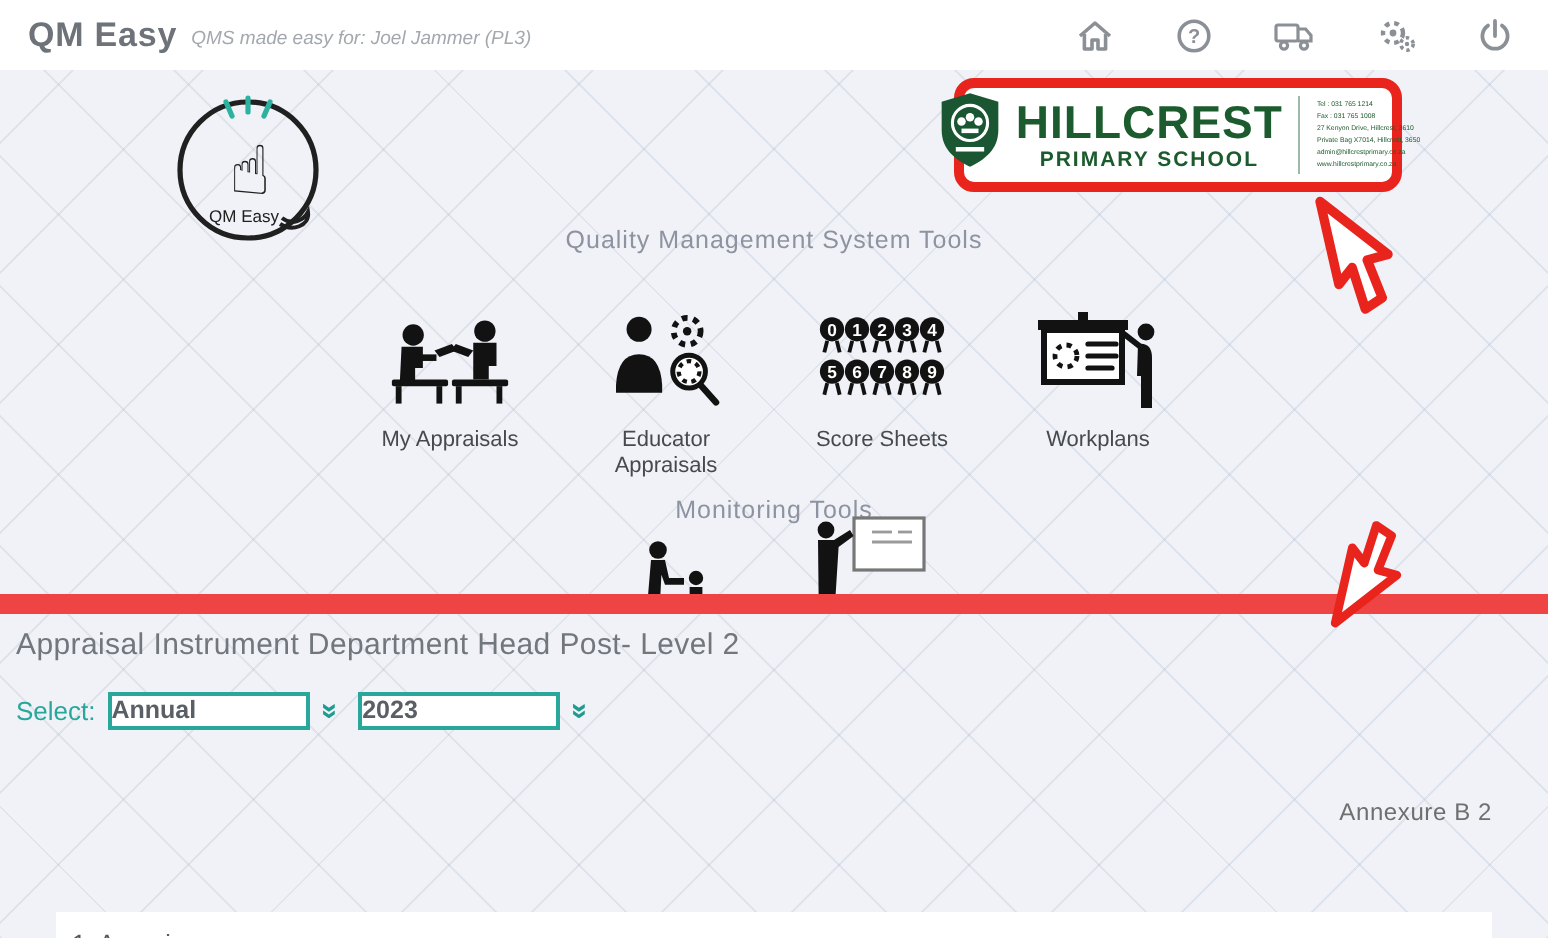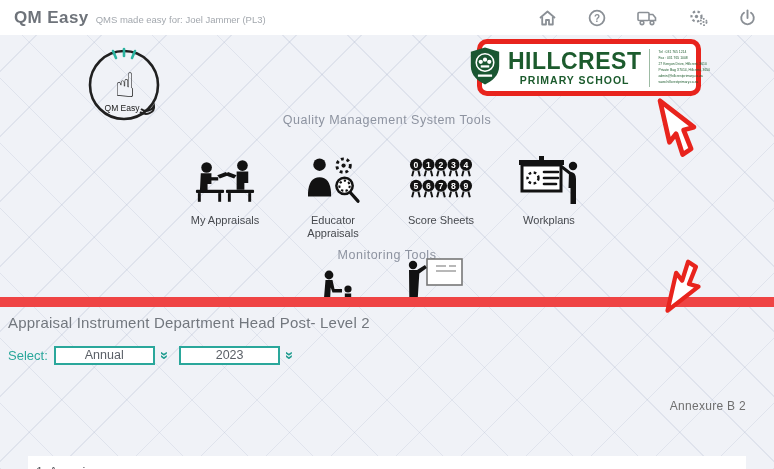--- a/index.html
+++ b/index.html
@@ -14,21 +14,21 @@
     background-image:
       repeating-linear-gradient(45deg,  rgba(165,175,200,.22) 0 1px, transparent 1px 46px),
       repeating-linear-gradient(-45deg, rgba(165,175,200,.22) 0 1px, transparent 1px 46px);
   }
   
   .header {
     position:absolute; top:0; left:0; width:774px; height:35px; background:#ffffff;
     display:flex; align-items:center; padding:0 14px; z-index:5;
   }
   .app-title { font-size:17px; font-weight:700; color:#6e737a; letter-spacing:.4px; }
-  .app-sub   { font-size:9.5px; color:#a3a8ae; margin-left:7px; padding-top:3px; }
+  .app-sub   { font-size:9.5px; color:#a3a8ae; margin-left:7px; padding-top:3px;font-style:italic; }
   .nav-icons { margin-left:auto; display:flex; align-items:center; gap:31px; padding-right:4px; }
   .nav-icons svg { display:block; }
   
   .main-bg { position:absolute; top:35px; left:0; width:774px; height:434px; z-index:0; }
   
   .qm-logo { position:absolute; left:84px; top:45px; width:80px; height:80px; z-index:1; }
   
   .section-heading {
     position:absolute; left:0; width:774px; text-align:center;
     font-size:12.5px; color:#8d93a0; letter-spacing:.5px; z-index:1;
@@ -78,21 +78,21 @@
     background:#ef4444; z-index:10;
   }
   .panel-body { position:absolute; left:0; top:10px; width:774px; height:162px; }
   .panel-title {
     position:absolute; left:8px; top:7px; font-size:15px; color:#72777e; letter-spacing:.2px;
   }
   .select-row { position:absolute; left:8px; top:39px; display:flex; align-items:center; gap:6px; }
   .select-label { font-size:13px; color:#2aa79b; }
   .select-box {
     width:101px; height:19px; border:2px solid #2aa79b; background:#ffffff;
-    font-size:12.5px; color:#5a5f66; text-align:center; line-height:15px; cursor:pointer;
+    font-size:12.5px; color:#5a5f66; line-height:15px; cursor:pointer;font-weight:bold;
   }
   .dbl-chevron {
     color:#1f9c8f; font-size:15px; font-weight:700; line-height:1;
     transform:rotate(90deg); cursor:pointer; margin:0 4px 0 0;
   }
   .annexure {
     position:absolute; right:28px; top:92px; font-size:12px; color:#6f6f6f; letter-spacing:.3px;
   }
   .section-bar {
     position:absolute; left:28px; top:110px; width:718px; height:39px; background:#d1d1d1;

